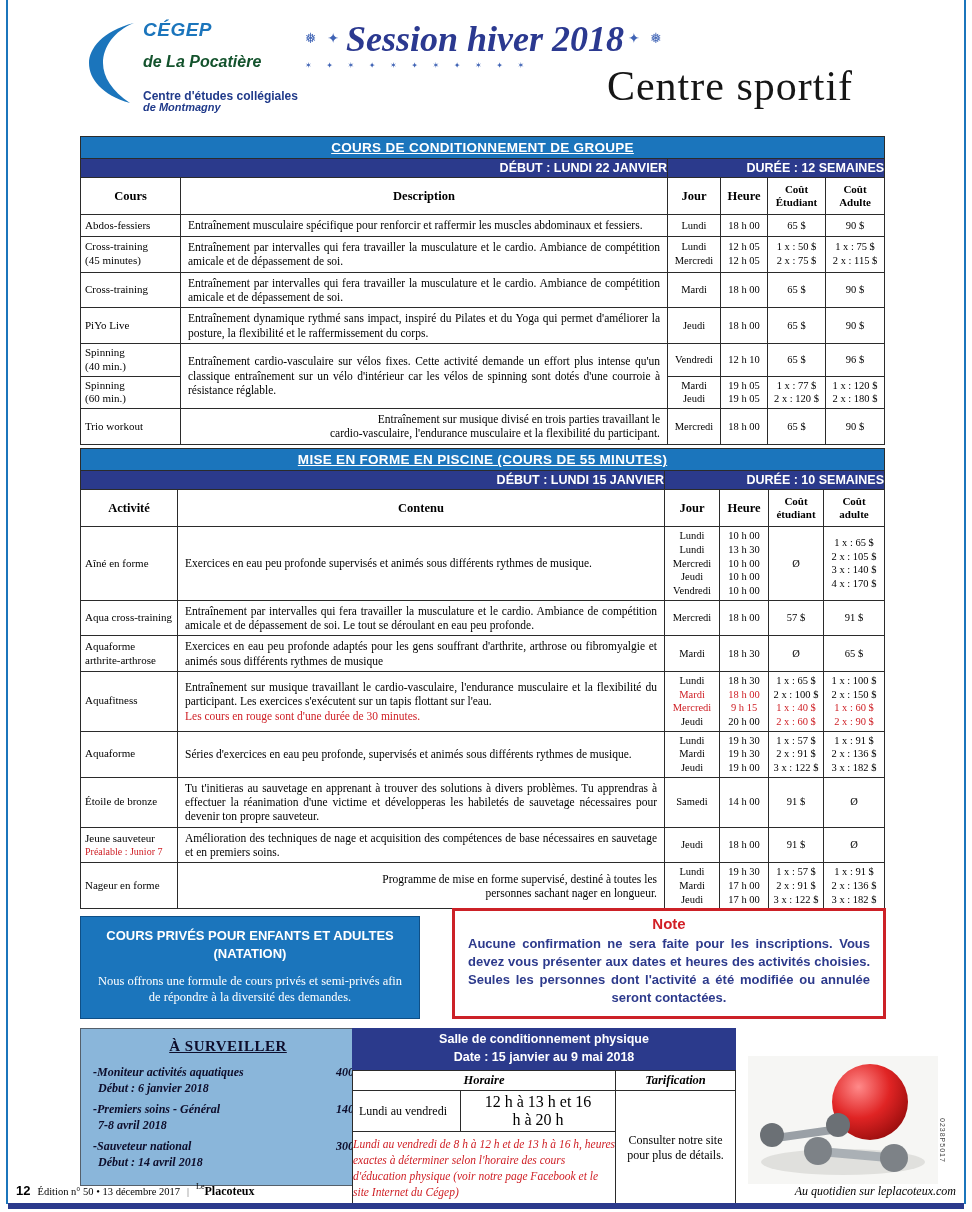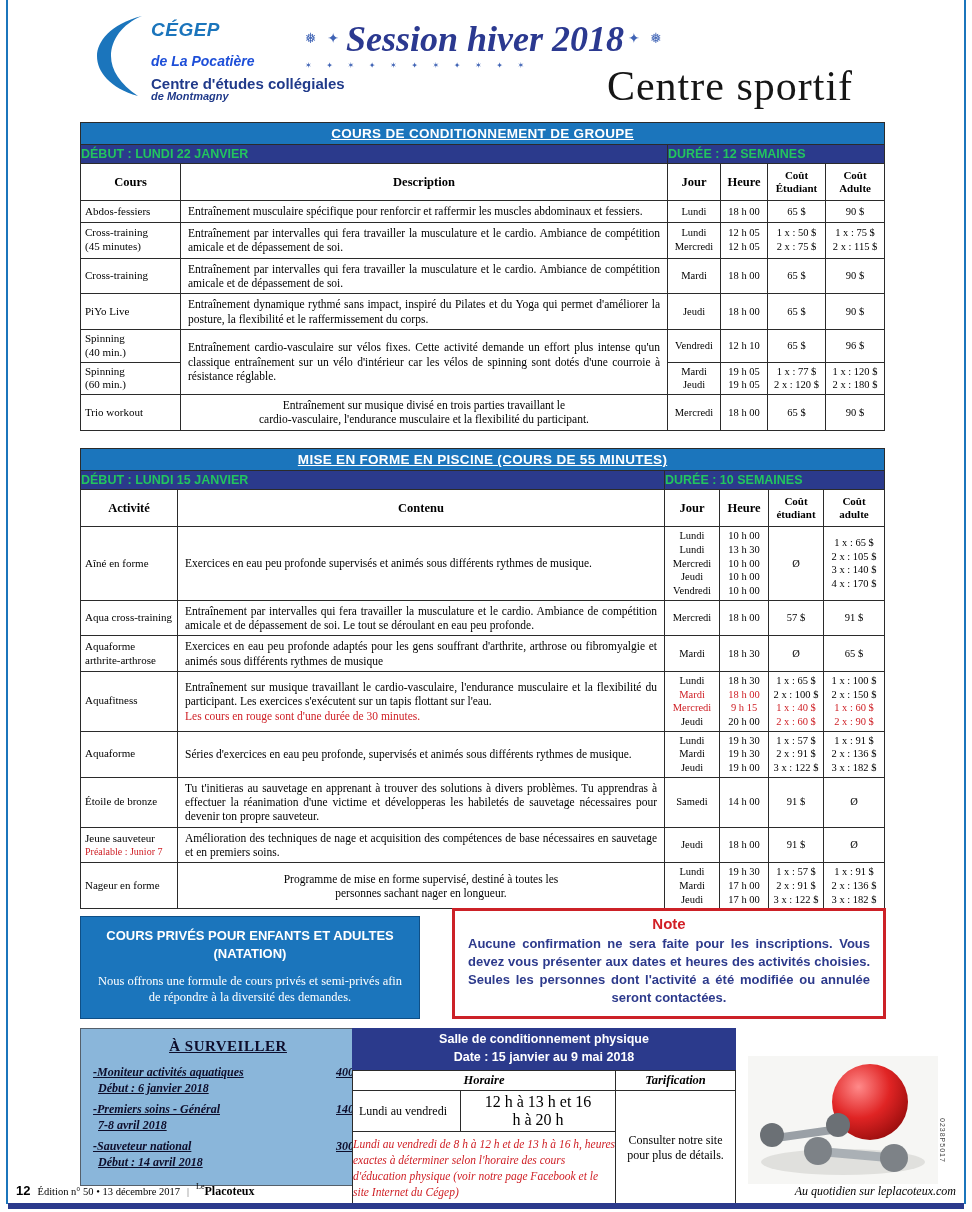--- a/index.html
+++ b/index.html
@@ -3,65 +3,65 @@
 <meta charset="utf-8">
 <style>
   * { box-sizing: border-box; }
   body { margin:0; background:#ffffff; }
   .page { position:relative; width:972px; height:1212px; background:#fff; font-family:"Liberation Serif", serif; color:#000; overflow:hidden; }
 
   .edge { position:absolute; top:0; width:2px; height:1204px; background:#1b75bc; }
   .edge-l { left:6px; } .edge-r { right:6px; }
 
   
-  .logo { position:absolute; left:94px; top:12px; display:flex; gap:7px; align-items:flex-start; }
+  .logo { position:absolute; left:86px; top:12px; display:flex; gap:7px; align-items:center; }
   .logo-text { line-height:1.05; padding-top:8px; }
   .logo-cegep { font-family:"Liberation Sans",sans-serif; font-weight:bold; font-style:italic; color:#1b75bc; font-size:19px; letter-spacing:.5px; }
-  .logo-pocatiere { font-family:"Liberation Sans",sans-serif; font-weight:bold; font-style:italic; color:#1d4ed8; font-size:14px; margin-top:14px; }
-  .logo-dept1 { font-family:"Liberation Sans",sans-serif; font-weight:bold; color:#203a8a; font-size:15px; margin-top:7px; }
+  .logo-pocatiere { font-family:"Liberation Sans",sans-serif; font-weight:bold; font-style:italic; color:#14532d; font-size:16px; margin-top:14px; }
+  .logo-dept1 { font-family:"Liberation Sans",sans-serif; font-weight:bold; color:#203a8a; font-size:12px; margin-top:19px; }
   .logo-dept2 { font-family:"Liberation Sans",sans-serif; font-weight:bold; font-style:italic; color:#203a8a; font-size:11px; }
 
   .session { position:absolute; left:305px; top:18px; width:400px; text-align:left; color:#2b3990; }
   .session-text { font-size:36px; font-weight:bold; font-style:italic; font-family:"Liberation Serif",serif; }
   .snow { font-family:"DejaVu Sans",sans-serif; font-size:14px; color:#3f63b5; letter-spacing:3px; vertical-align:8px; }
   .stars-row { font-family:"DejaVu Sans",sans-serif; font-size:8px; letter-spacing:6px; color:#3f63b5; margin-top:1px; }
   .centre-sportif { position:absolute; left:565px; top:62px; width:330px; text-align:center; font-size:42px; letter-spacing:1px; color:#161616; }
 
   
-  .t1 { position:absolute; left:80px; top:122px;padding-left:7px; }
+  .t1 { position:absolute; left:80px; top:136px;padding-left:7px; }
   .t2 { position:absolute; left:80px; top:448px; }
   .ctable { border-collapse:collapse; table-layout:fixed; width:804px; }
   .ctable td { border:1px solid #2b2b2b; vertical-align:middle; }
   .titlebar { background:#1b75bc; color:#fff; font-family:"Liberation Sans",sans-serif; font-weight:bold; font-size:13.5px; text-align:center; padding:3px 0; letter-spacing:.3px; }
   .u { text-decoration:underline; }
-  .subbar { background:#2b3a8c; color:#22c55e; font-family:"Liberation Sans",sans-serif; font-weight:bold; font-size:12.5px; text-align:left; padding:2px 0; }
+  .subbar { background:#2b3a8c; color:#ffffff; font-family:"Liberation Sans",sans-serif; font-weight:bold; font-size:12.5px; text-align:right; padding:2px 0; }
   .sub-r { border-left:1px solid #fff !important; }
   .colhead td { font-weight:bold; text-align:center; font-size:12.5px; padding:5px 2px; }
   .colhead .sm { font-size:11px; line-height:1.2; }
   .ctable .name { font-size:11px; padding:2px 4px; text-align:left; line-height:1.25; }
   .ctable .desc { font-size:11.5px; padding:3px 7px; text-align:justify; line-height:1.25; }
-  .ctable .left { text-align:center; }
+  .ctable .left { text-align:right; }
   .ctable .c { font-size:10.5px; padding:2px 1px; text-align:center; line-height:1.3; }
   .lines { white-space:pre-line; }
   .ln { line-height:1.3; }
   .red { color:#cf2026; }
   .prealable { font-size:10px; }
 
   
   .prive-box { position:absolute; left:80px; top:916px; width:340px; background:#1b75bc; border:1px solid #0f4f86; color:#fff; padding:10px 13px 12px; text-align:center; }
   .prive-title { font-family:"Liberation Sans",sans-serif; font-weight:bold; font-size:13px; line-height:1.35; }
   .prive-body { margin-top:11px; font-size:12.5px; text-align:center; line-height:1.3; }
 
   
   .note-box { position:absolute; left:452px; top:908px; width:434px; border:3px solid #cc2127; padding:4px 13px 9px; background:#fff; }
   .note-title { text-align:center; color:#d21f26; font-family:"Liberation Sans",sans-serif; font-weight:bold; font-size:15px; }
   .note-body { margin-top:3px; font-family:"Liberation Sans",sans-serif; font-weight:bold; font-size:13px; color:#2d3a8c; text-align:justify; text-align-last:center; line-height:1.38; }
 
   
-  .surv-box { position:absolute; left:80px; top:1028px; width:296px; min-height:150px; background:#8ab6da; border:1px solid #55606b; padding:9px 12px; color:#0d0d2b;text-decoration:underline; }
+  .surv-box { position:absolute; left:80px; top:1028px; width:296px; min-height:150px; background:#8ab6da; border:1px solid #55606b; padding:9px 12px; color:#0d0d2b; }
   .surv-title { text-align:center; font-weight:bold; font-size:15px; text-decoration:underline; letter-spacing:.5px; }
   .surv-items { margin-top:10px; font-style:italic; font-weight:bold; font-size:12px; }
   .surv-item-line { display:flex; justify-content:space-between; }
   .surv-sub { margin:1px 0 6px 5px; }
 
   
   .salle-box { position:absolute; left:352px; top:1028px; width:384px; }
   .salle-head { background:#2b3a8c; color:#fff; text-align:center; font-family:"Liberation Sans",sans-serif; font-weight:bold; font-size:12.5px; padding:3px 0 4px; line-height:1.4; }
   .salle-table { border-collapse:collapse; width:100%; background:#fff; }
   .salle-table td { border:1px solid #2b2b2b; vertical-align:middle; }

